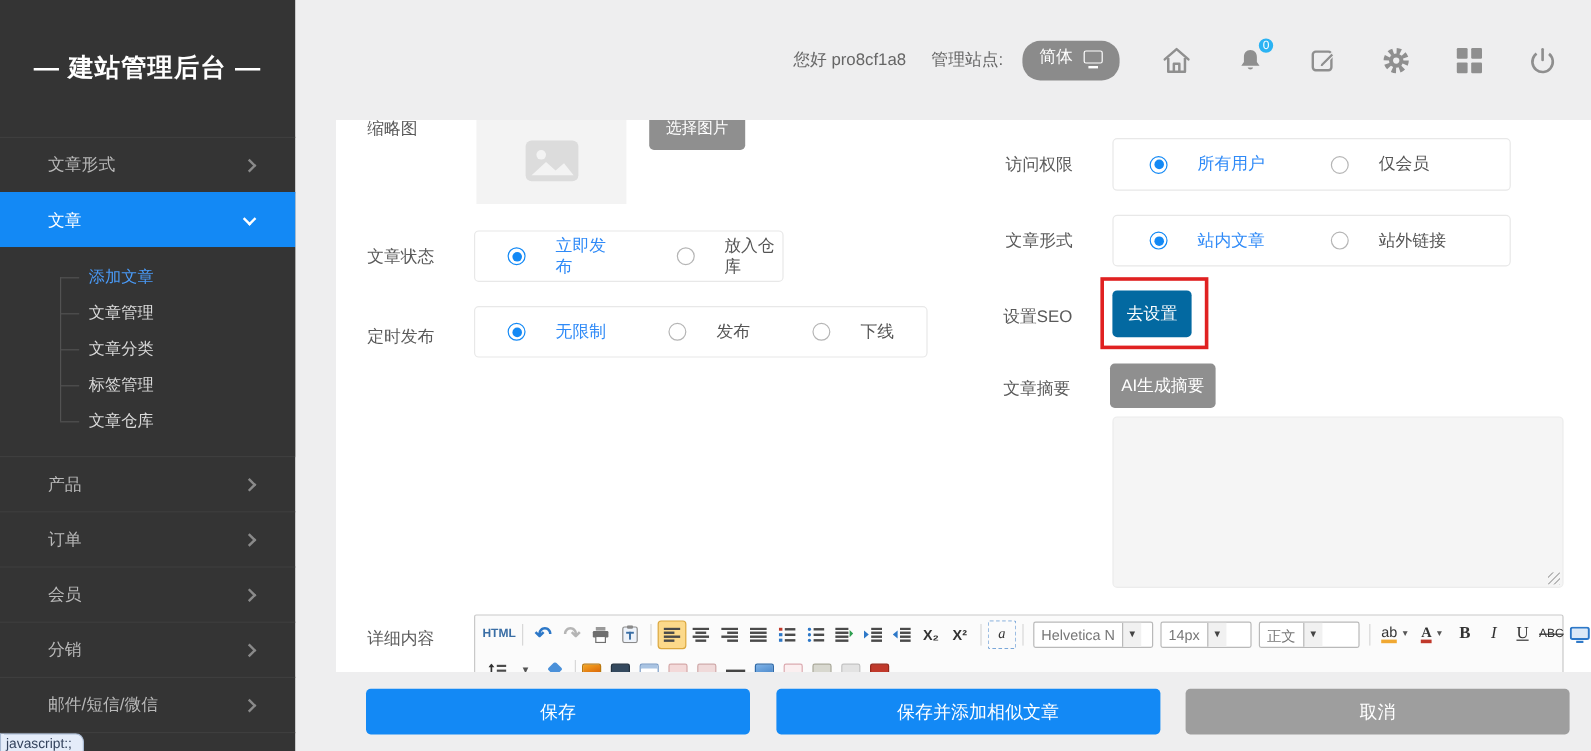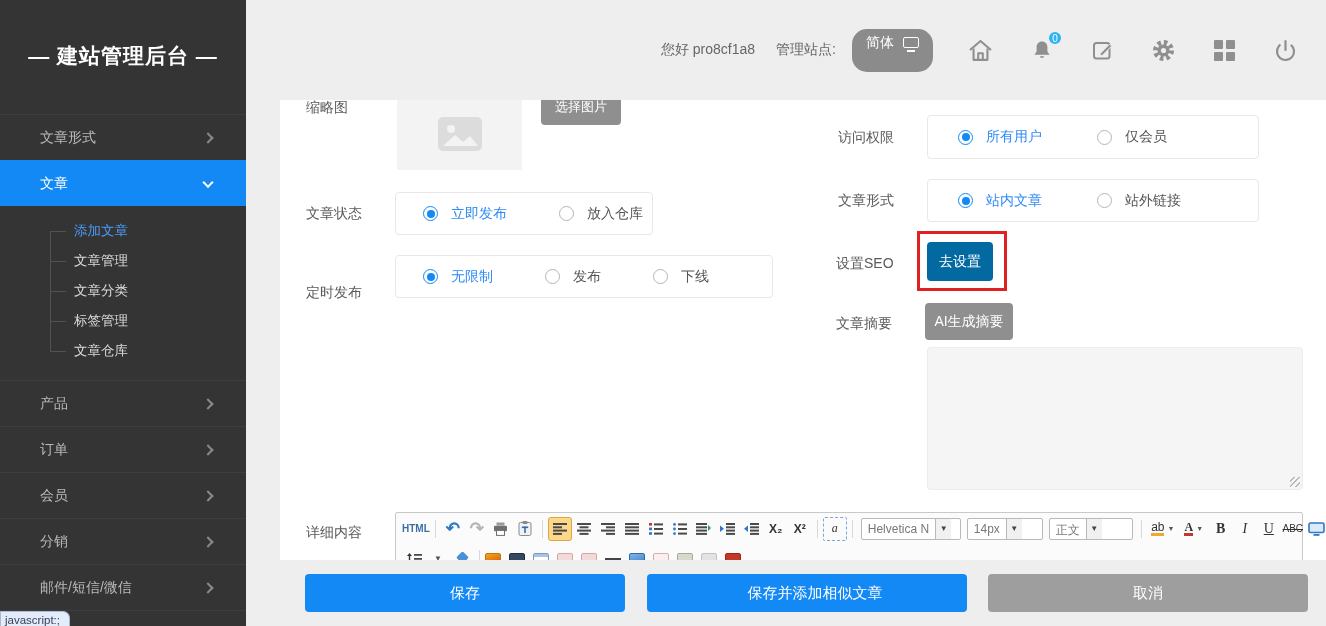--- a/index.html
+++ b/index.html
@@ -25,21 +25,21 @@
   .sub-item::before { content:""; position:absolute; left:50px; top:15px; width:16px; height:1px; background:#525252; }
   .sub-item.active { color:#4a9bf8; }
   .menu-bottom-divider { border-top:1px solid #3e3e3e; height:0; }
 
   
   .topbar { position:absolute; left:246px; top:0; right:0; height:100px; background:#eeeeef;
             display:flex; align-items:center; justify-content:flex-end; padding-right:27px; }
   .greet { color:#666; font-size:14px; margin-right:21px; }
   .manage { color:#666; font-size:14px; margin-right:16px; }
   .lang-pill { display:flex; align-items:center; gap:9px; background:#8b8b8b; color:#fff;
-               border-radius:15px; padding:5px 14px 20px; font-size:14px; cursor:pointer; }
+               border-radius:15px; padding:5px 14px 10px; font-size:14px; cursor:pointer; }
   .mon { width:16px; height:11px; border:1.6px solid #fff; border-radius:2px; position:relative; }
   .mon::after { content:""; position:absolute; left:3px; right:3px; bottom:-4.5px; height:2px; background:#fff; }
   .top-ico { position:relative; margin-left:34px; cursor:pointer; display:flex; align-items:center; justify-content:center; width:27px; height:27px; }
   .badge { position:absolute; top:-7px; right:-8px; min-width:16px; height:16px; line-height:13px;
            background:#2bb3f3; color:#fff; font-size:10px; text-align:center;
            border-radius:9px; border:2px solid #eeeeef; padding:0 2px; }
   .grid-ico { display:grid; grid-template-columns:9px 9px; grid-template-rows:9px 9px; gap:3px; }
   .grid-ico i { background:#8f8f8f; border-radius:1px; }
 
   
@@ -48,21 +48,21 @@
   .fbox { position:absolute; border:1px solid #e8e8e8; border-radius:4px; background:#fff;
           display:flex; align-items:center; }
   .thumb-box { position:absolute; left:117px; top:-20px; width:125px; height:90px; background:#f3f3f3;
                display:flex; align-items:flex-end; justify-content:center; padding-bottom:18px; }
   .gray-btn { position:absolute; background:#8f8f8f; color:#fff; border:none; border-radius:4px;
               font-size:13px; display:flex; align-items:center; justify-content:center; cursor:pointer;
               font-family:"Liberation Sans",sans-serif; }
   .radio { width:15px; height:15px; border-radius:50%; border:1px solid #b5b5b5; background:#fff; position:relative; flex:none; }
   .radio.on { border-color:#1389f5; }
   .radio.on::after { content:""; position:absolute; inset:2.5px; border-radius:50%; background:#1389f5; }
-  .opt { display:flex; align-items:center; cursor:pointer; }
+  .opt { display:flex; align-items:center; cursor:pointer;gap:12px; }
   .opt span.lbl { margin-left:13px; font-size:14px; color:#555; }
   .opt.sel span.lbl { color:#2f8af7; }
   .seo-frame { position:absolute; left:637px; top:131px; width:90px; height:60px; border:3px solid #e02121; z-index:3; }
   .blue-btn { position:absolute; background:#0369a1; color:#fff; border:none; border-radius:4px;
               font-size:14px; display:flex; align-items:center; justify-content:center; cursor:pointer; z-index:4;
               font-family:"Liberation Sans",sans-serif; }
   .summary-area { position:absolute; left:647px; top:247px; width:376px; height:143px;
                   background:#f5f5f5; border:1px solid #ececec; border-radius:4px; }
   .resize-grip { position:absolute; right:2px; bottom:2px; width:10px; height:10px;
                  background:repeating-linear-gradient(135deg,transparent 0 2.5px,#b9b9b9 2.5px 3.8px); cursor:nwse-resize; }
@@ -214,21 +214,21 @@
       <label class="opt sel">
         <span class="radio on"></span>
         <span class="lbl">立即发布</span>
       </label>
       <label class="opt">
         <span class="radio"></span>
         <span class="lbl">放入仓库</span>
       </label>
     </div>
 
-    <span class="flabel" style="left:26px; top:184px;">定时发布</span>
+    <span class="flabel" style="left:26px; top:172px;">定时发布</span>
     <div class="fbox" style="left:115px; top:155px; width:378px; height:43px; padding-left:27px; gap:52px;">
       <label class="opt sel">
         <span class="radio on"></span>
         <span class="lbl">无限制</span>
       </label>
       <label class="opt">
         <span class="radio"></span>
         <span class="lbl">发布</span>
       </label>
       <label class="opt">

